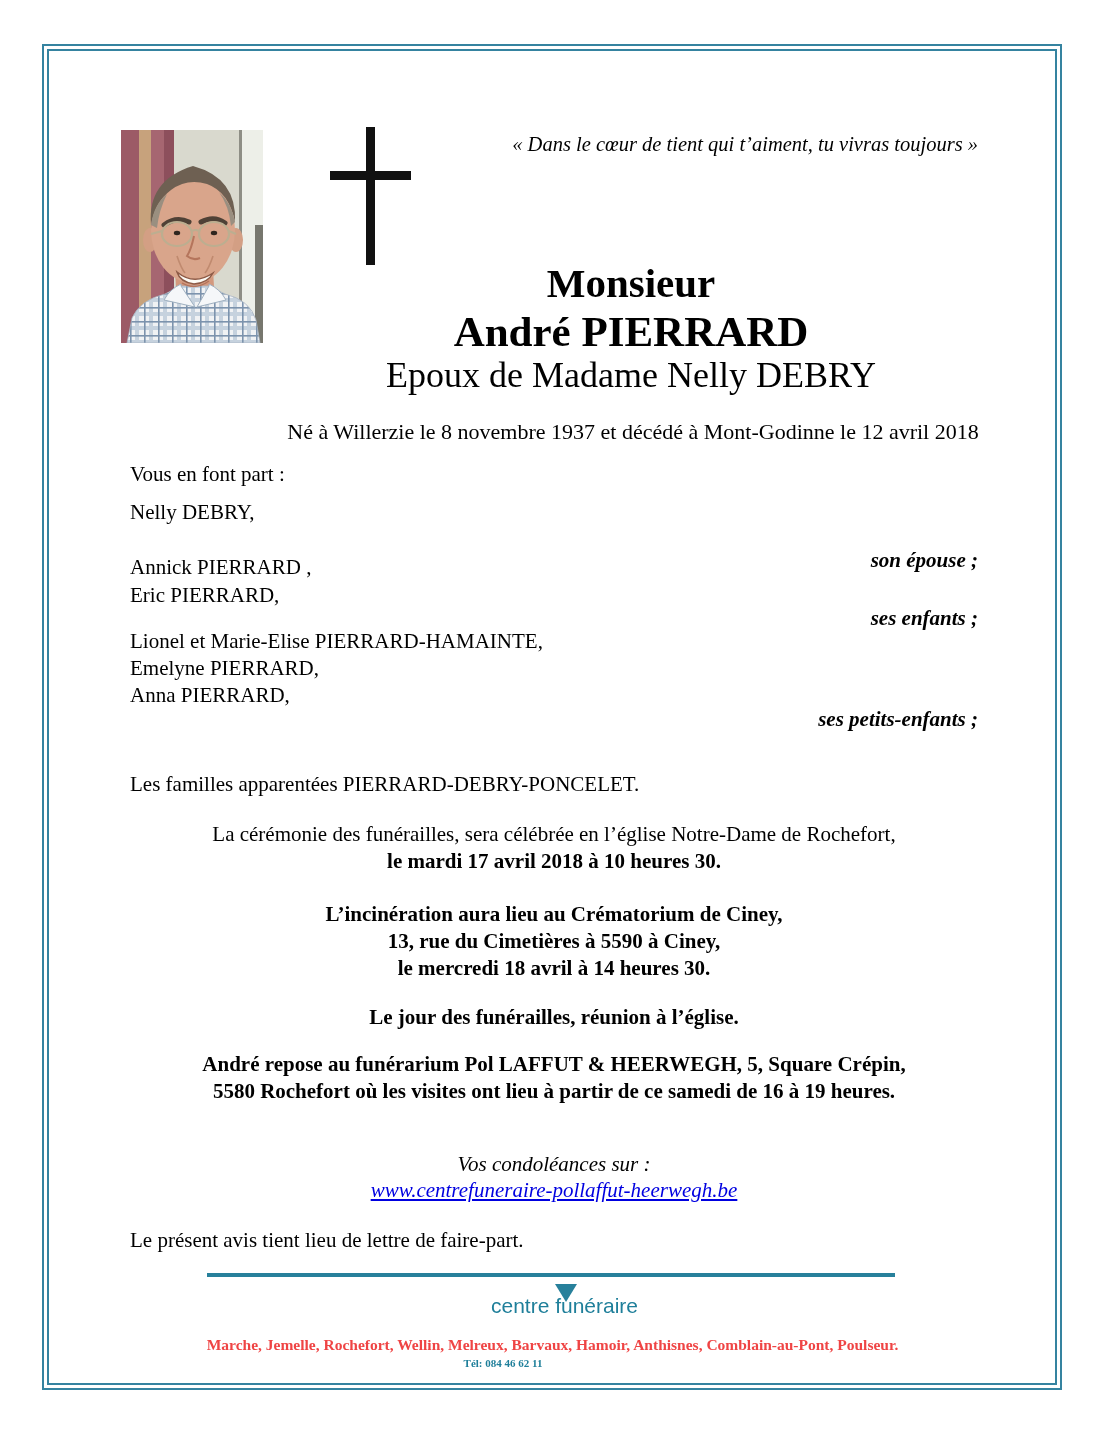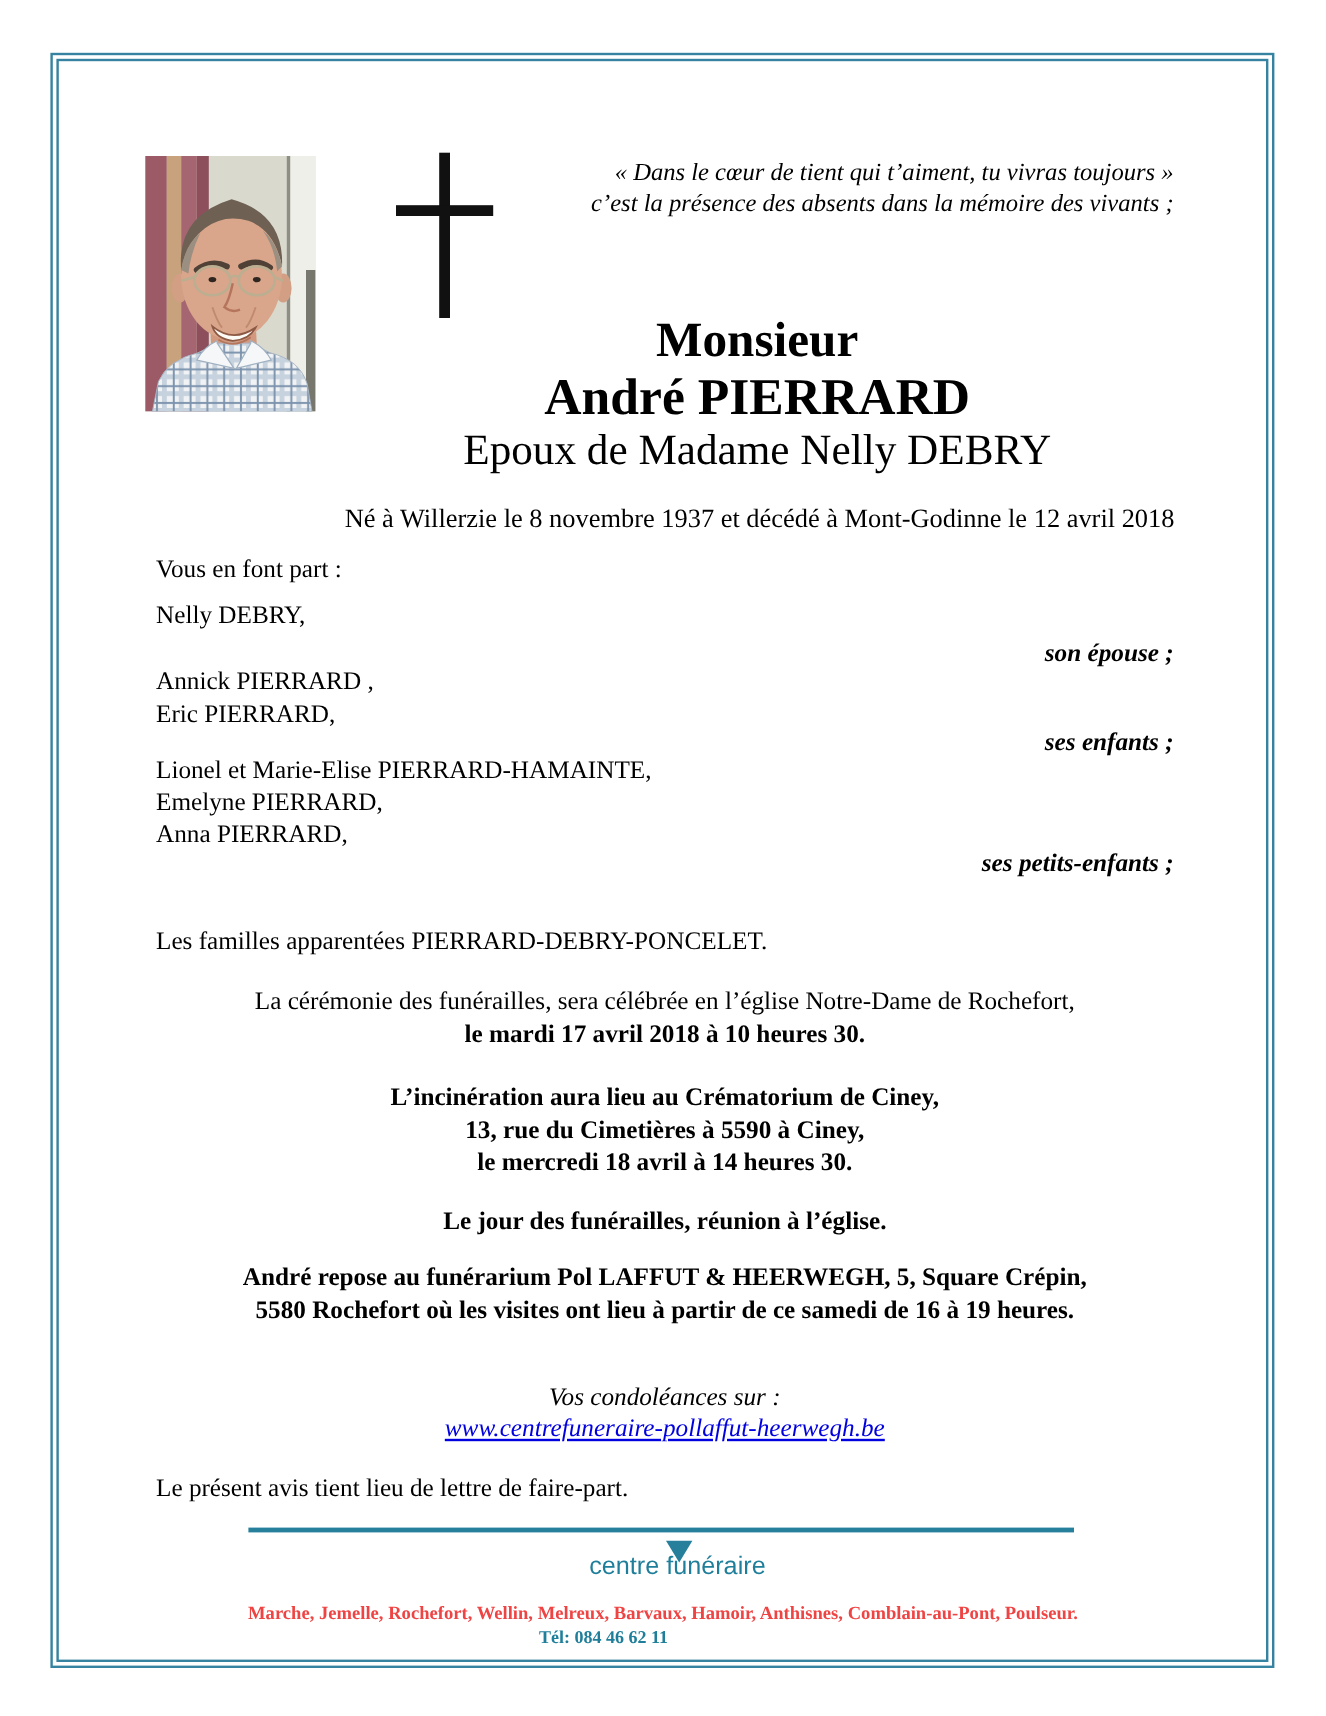--- a/index.html
+++ b/index.html
@@ -44,21 +44,21 @@
     left:0;top:1294px;width:1105px;display:flex;justify-content:center;
     align-items:baseline;gap:12px;color:#1f7f9a;
     font-family:"Liberation Sans","DejaVu Sans",sans-serif;
     margin-left:12px;
   }
   .brand-prefix{font-size:21px;font-weight:normal;}
   .brand-name{font-size:34px;font-weight:bold;letter-spacing:0.5px;}
   .locations{left:0;top:1335px;width:1105px;text-align:center;color:#ef4444;
     font-weight:bold;font-size:15.5px;line-height:19px;}
   .phone{left:0;top:1357px;width:1006px;text-align:center;color:#1f7f9a;
-    font-weight:bold;font-size:15px;}
+    font-weight:bold;font-size:11px;}
 </style>
 </head>
 <body>
 
 <div class="frame"></div>
 
 <div class="abs photo">
   <svg width="142" height="213" viewBox="0 0 142 213" xmlns="http://www.w3.org/2000/svg">
     <defs>
       <pattern id="check" width="14" height="14" patternUnits="userSpaceOnUse">
@@ -120,31 +120,30 @@
 
 <div class="abs cross">
   <svg width="90" height="140" viewBox="0 0 90 140" xmlns="http://www.w3.org/2000/svg">
     <rect x="38" y="0" width="9" height="138" fill="#111"></rect>
     <rect x="2" y="44" width="81" height="9" fill="#111"></rect>
   </svg>
 </div>
 
 <div class="abs quote">
   <div>« Dans le cœur de tient qui t’aiment, tu vivras toujours »</div>
-  <div>c’est la présence des absents dans la mémoire des vivants ;</div>
 </div>
 
 <div class="abs civility">Monsieur</div>
 <div class="abs deceased-name">André PIERRARD</div>
 <div class="abs spouse">Epoux de Madame Nelly DEBRY</div>
 <div class="abs birthdeath">Né à Willerzie le 8 novembre 1937 et décédé à Mont-Godinne le 12 avril 2018</div>
 
 <div class="abs bodyline" style="top:462px">Vous en font part :</div>
 <div class="abs bodyline" style="top:500px">Nelly DEBRY,</div>
-<div class="abs bodyline rel" style="top:532px">son épouse ;</div>
+<div class="abs bodyline rel" style="top:548px">son épouse ;</div>
 <div class="abs bodyline" style="top:555px">Annick PIERRARD ,</div>
 <div class="abs bodyline" style="top:583px">Eric PIERRARD,</div>
 <div class="abs bodyline rel" style="top:606px">ses enfants ;</div>
 <div class="abs bodyline" style="top:629px">Lionel et Marie-Elise PIERRARD-HAMAINTE,</div>
 <div class="abs bodyline" style="top:656px">Emelyne PIERRARD,</div>
 <div class="abs bodyline" style="top:683px">Anna PIERRARD,</div>
 <div class="abs bodyline rel" style="top:707px">ses petits-enfants ;</div>
 <div class="abs bodyline" style="top:772px">Les familles apparentées PIERRARD-DEBRY-PONCELET.</div>
 
 <div class="abs bodyline ctr" style="top:822px">La cérémonie des funérailles, sera célébrée en l’église Notre-Dame de Rochefort,</div>

